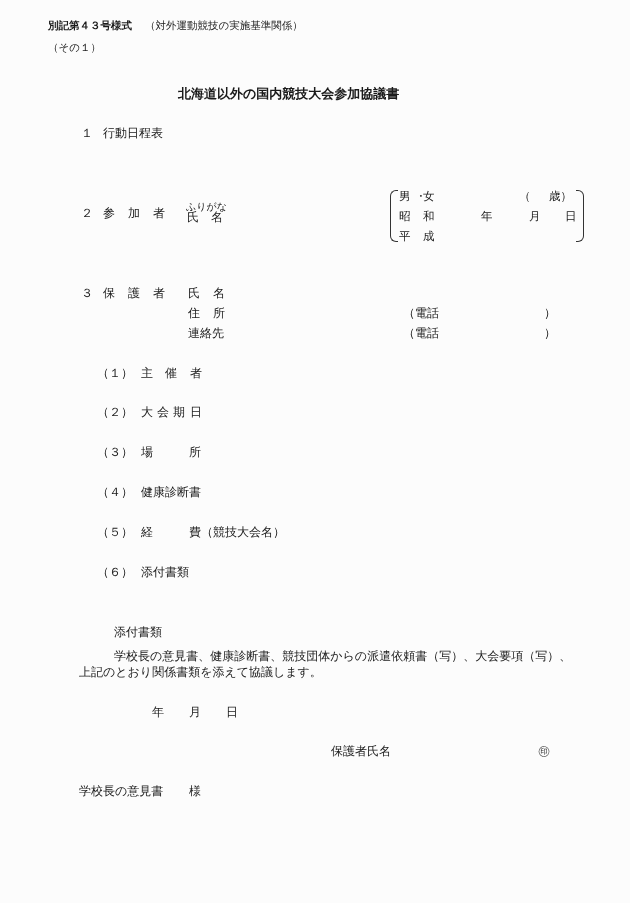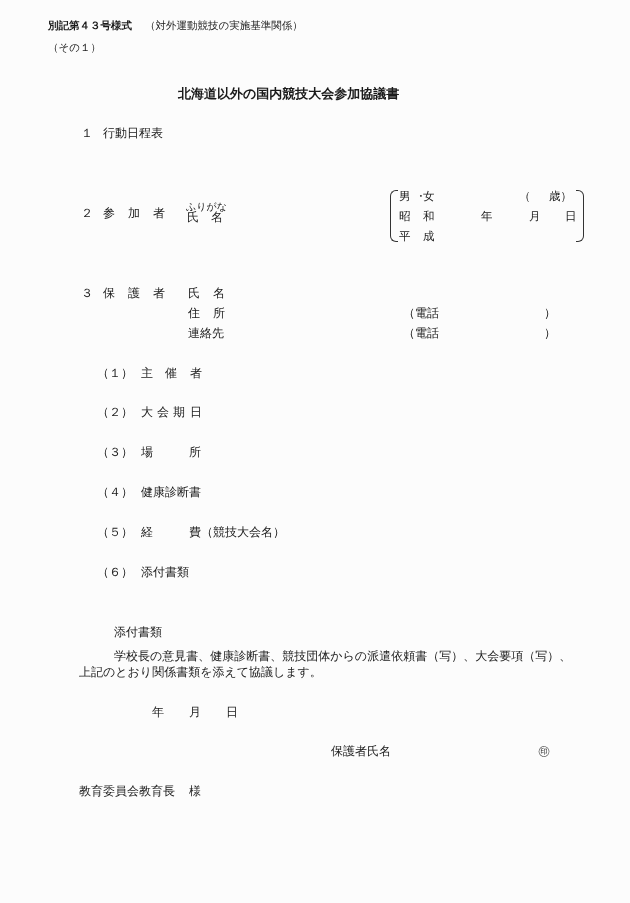--- a/index.html
+++ b/index.html
@@ -104,14 +104,14 @@
 
 <div class="t s13" style="left:79px;top:666px;">上記のとおり関係書類を添えて協議します。</div>
 
 <div class="t s13" style="left:152px;top:706px;">年</div>
 <div class="t s13" style="left:189px;top:706px;">月</div>
 <div class="t s13" style="left:226px;top:706px;">日</div>
 
 <div class="t s13" style="left:331px;top:745px;">保護者氏名</div>
 <div class="t s13" style="left:538px;top:745px;">㊞</div>
 
-<div class="t s13" style="left:79px;top:785px;">教育委員会教育長</div>
+<div class="t s13" style="left:79px;top:785px;">学校長の意見書</div>
 <div class="t s13" style="left:189px;top:785px;">様</div>
 
 </body></html>

